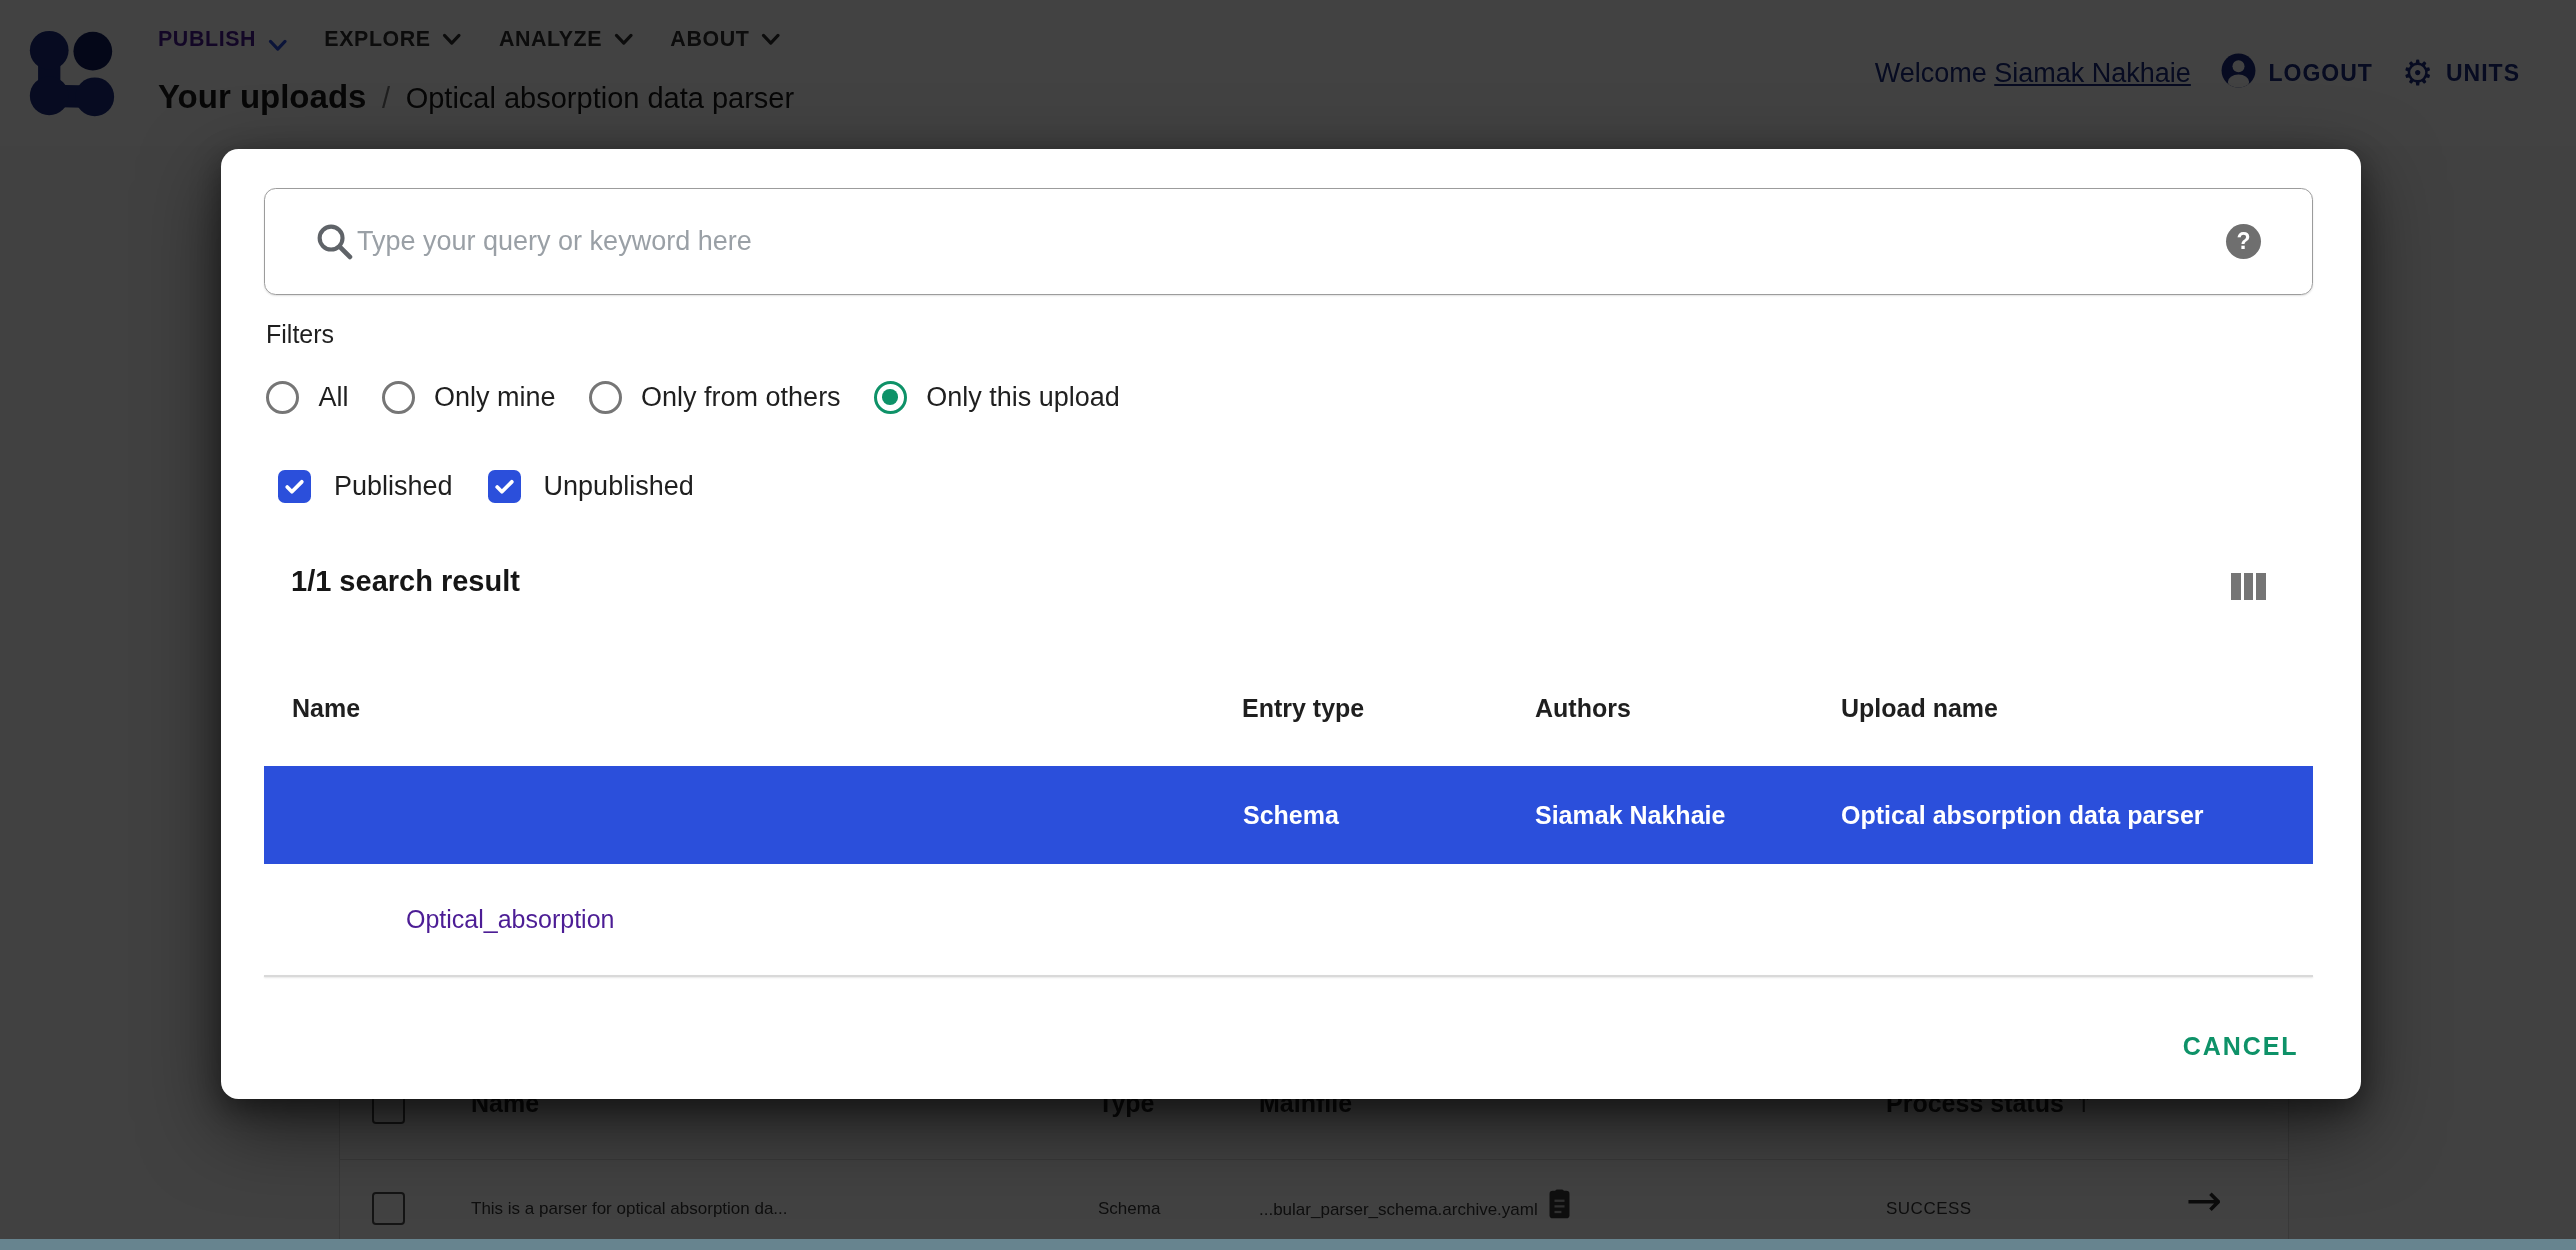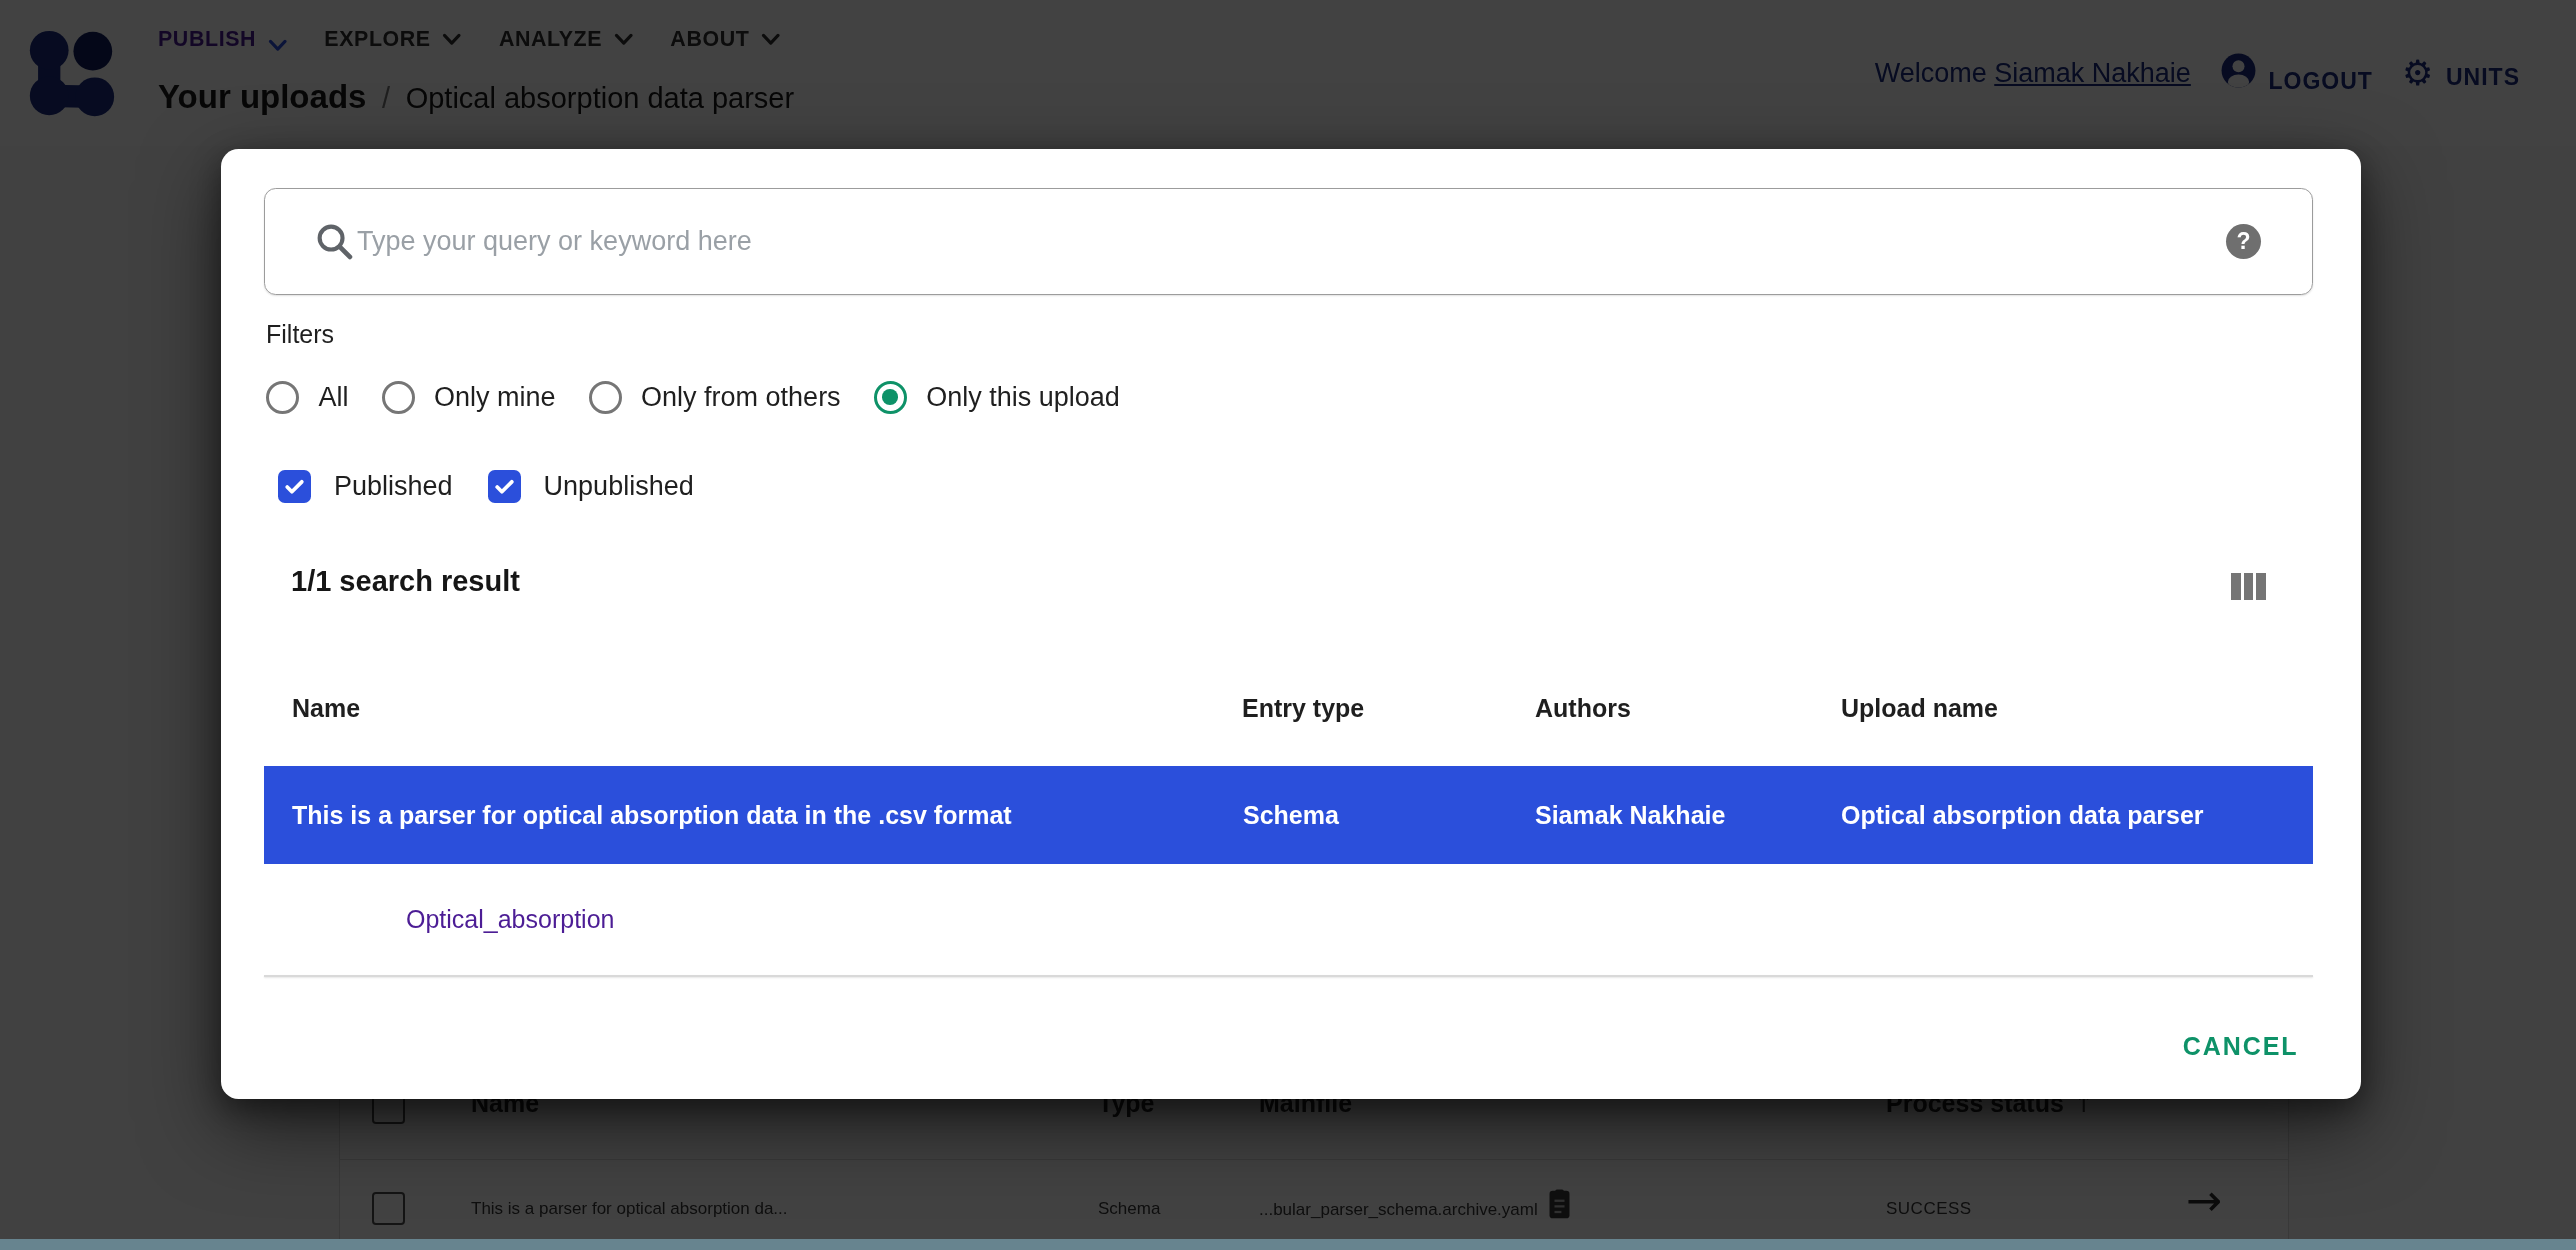--- a/index.html
+++ b/index.html
@@ -15,21 +15,21 @@
   .nav-item.active{color:#4c1d95;align-items:flex-end;}
   .chev{display:inline-flex;color:#2e2e2e;}
   .nav-item.active .chev{color:#2B4FDB;}
   .breadcrumb{position:absolute;left:158px;top:78px;display:flex;align-items:baseline;gap:15.6px;}
   .bc-section{font-size:33px;font-weight:700;color:#1c1c1c;}
   .bc-sep{font-size:29px;color:#7a7a7a;}
   .bc-page{font-size:29px;color:#1c1c1c;}
   .user-area{position:absolute;right:56px;top:0;height:146px;display:flex;align-items:center;gap:29px;}
   .welcome{font-size:27px;color:#1B2D80;}
   .welcome a{color:#1B2D80;text-decoration:underline;cursor:pointer;}
-  .hdr-btn{display:flex;align-items:flex-end;gap:11.7px;color:#1B2D80;font-size:23px;font-weight:700;
+  .hdr-btn{display:flex;align-items:center;gap:11.7px;color:#1B2D80;font-size:23px;font-weight:700;
            letter-spacing:1px;cursor:pointer;}
   .gear{font-family:"DejaVu Sans",sans-serif;font-size:35px;line-height:35px;font-weight:400;}
   
   .page-bg{position:absolute;left:0;top:146px;width:2576px;height:1104px;background:#fafafa;z-index:1;}
   .bg-card{position:absolute;left:339px;top:920px;width:1948px;height:184px;background:#ffffff;
            border-left:1px solid #dcdcdc;border-right:1px solid #dcdcdc;}
   .bg-card .hdr-lbl{position:absolute;top:23px;font-size:25px;font-weight:700;color:#2a2a2a;}
   .bg-divider{position:absolute;left:0;top:93px;width:100%;height:1px;background:#dcdcdc;}
   .bg-checkbox{position:absolute;width:33px;height:33px;border:2.9px solid #4f4f4f;border-radius:3.9px;
                box-sizing:border-box;cursor:pointer;}
@@ -252,21 +252,20 @@
         <i></i>
         <i></i>
       </div>
 
     <span class="rt-hdr" style="left:71px;">Name</span>
     <span class="rt-hdr" style="left:1021px;">Entry type</span>
     <span class="rt-hdr" style="left:1314px;">Authors</span>
     <span class="rt-hdr" style="left:1620px;">Upload name</span>
 
     <div class="sel-row">
-      <span style="left:28px;">This is a parser for optical absorption data in the .csv format</span>
       <span style="left:979px;">Schema</span>
       <span style="left:1271px;">Siamak Nakhaie</span>
       <span style="left:1577px;">Optical absorption data parser</span>
     </div>
 
     <div class="child-row">
       <span>Optical_absorption</span>
     </div>
 
     <div class="results-divider"></div>

